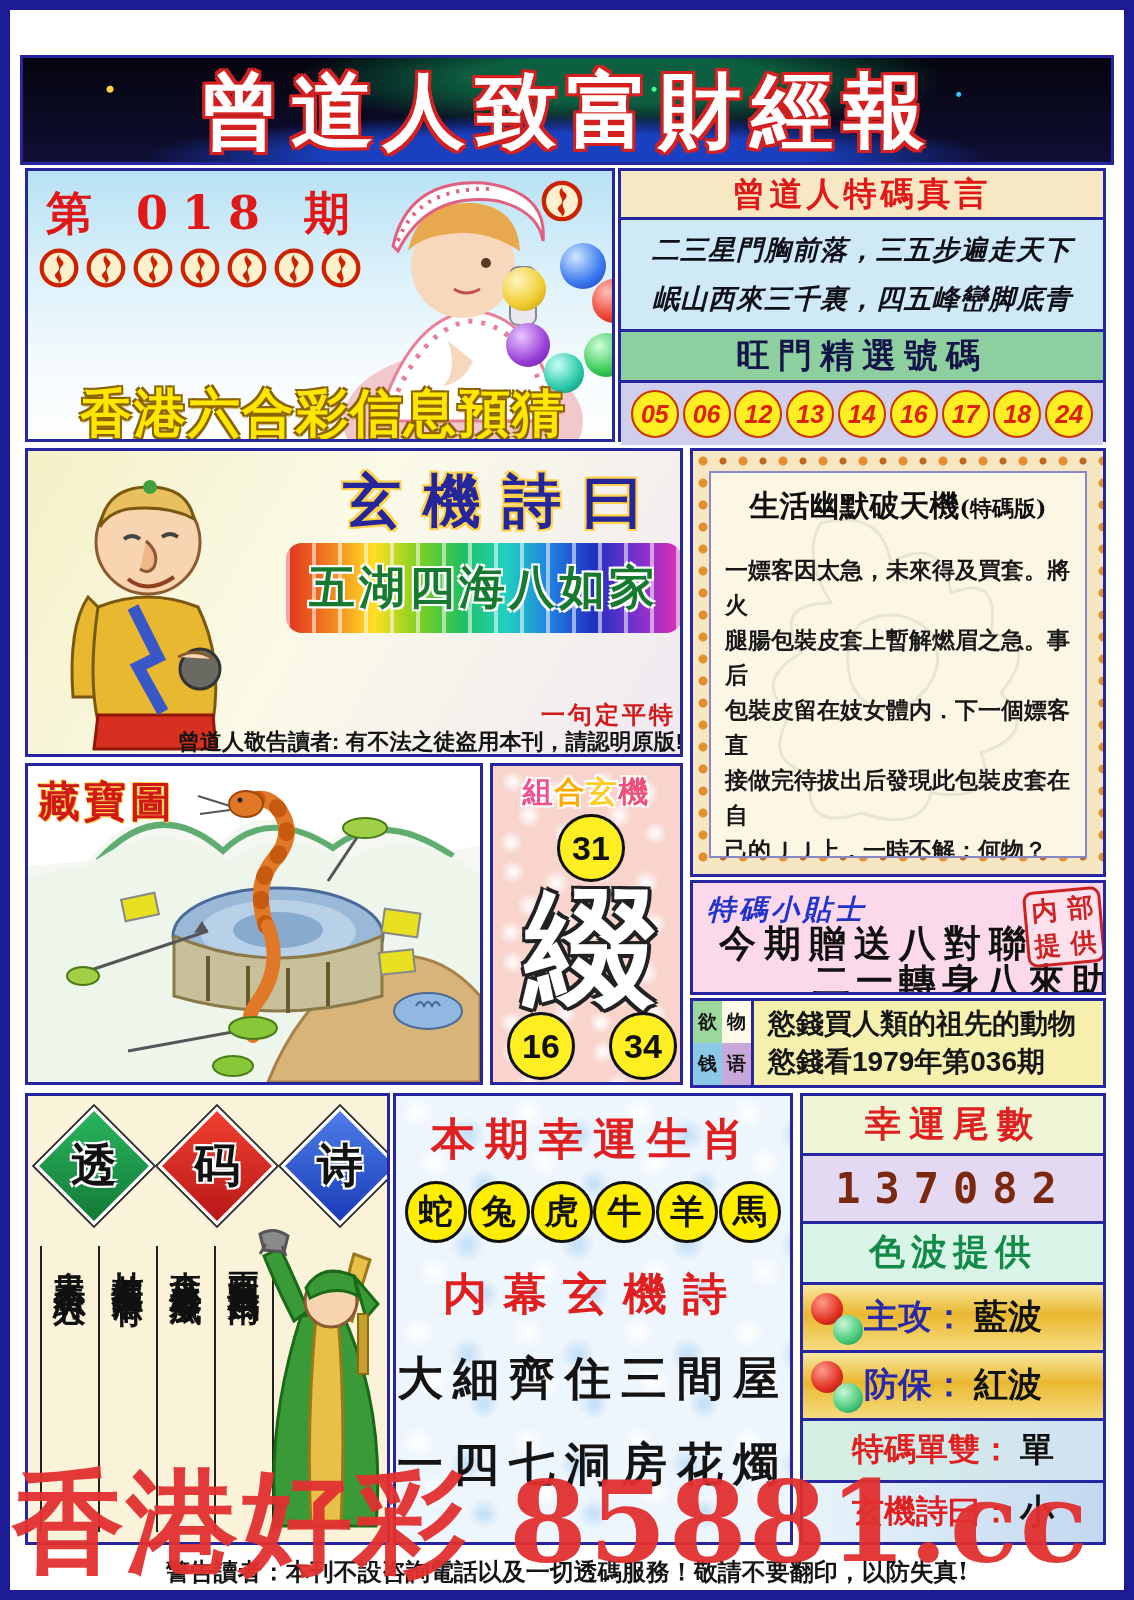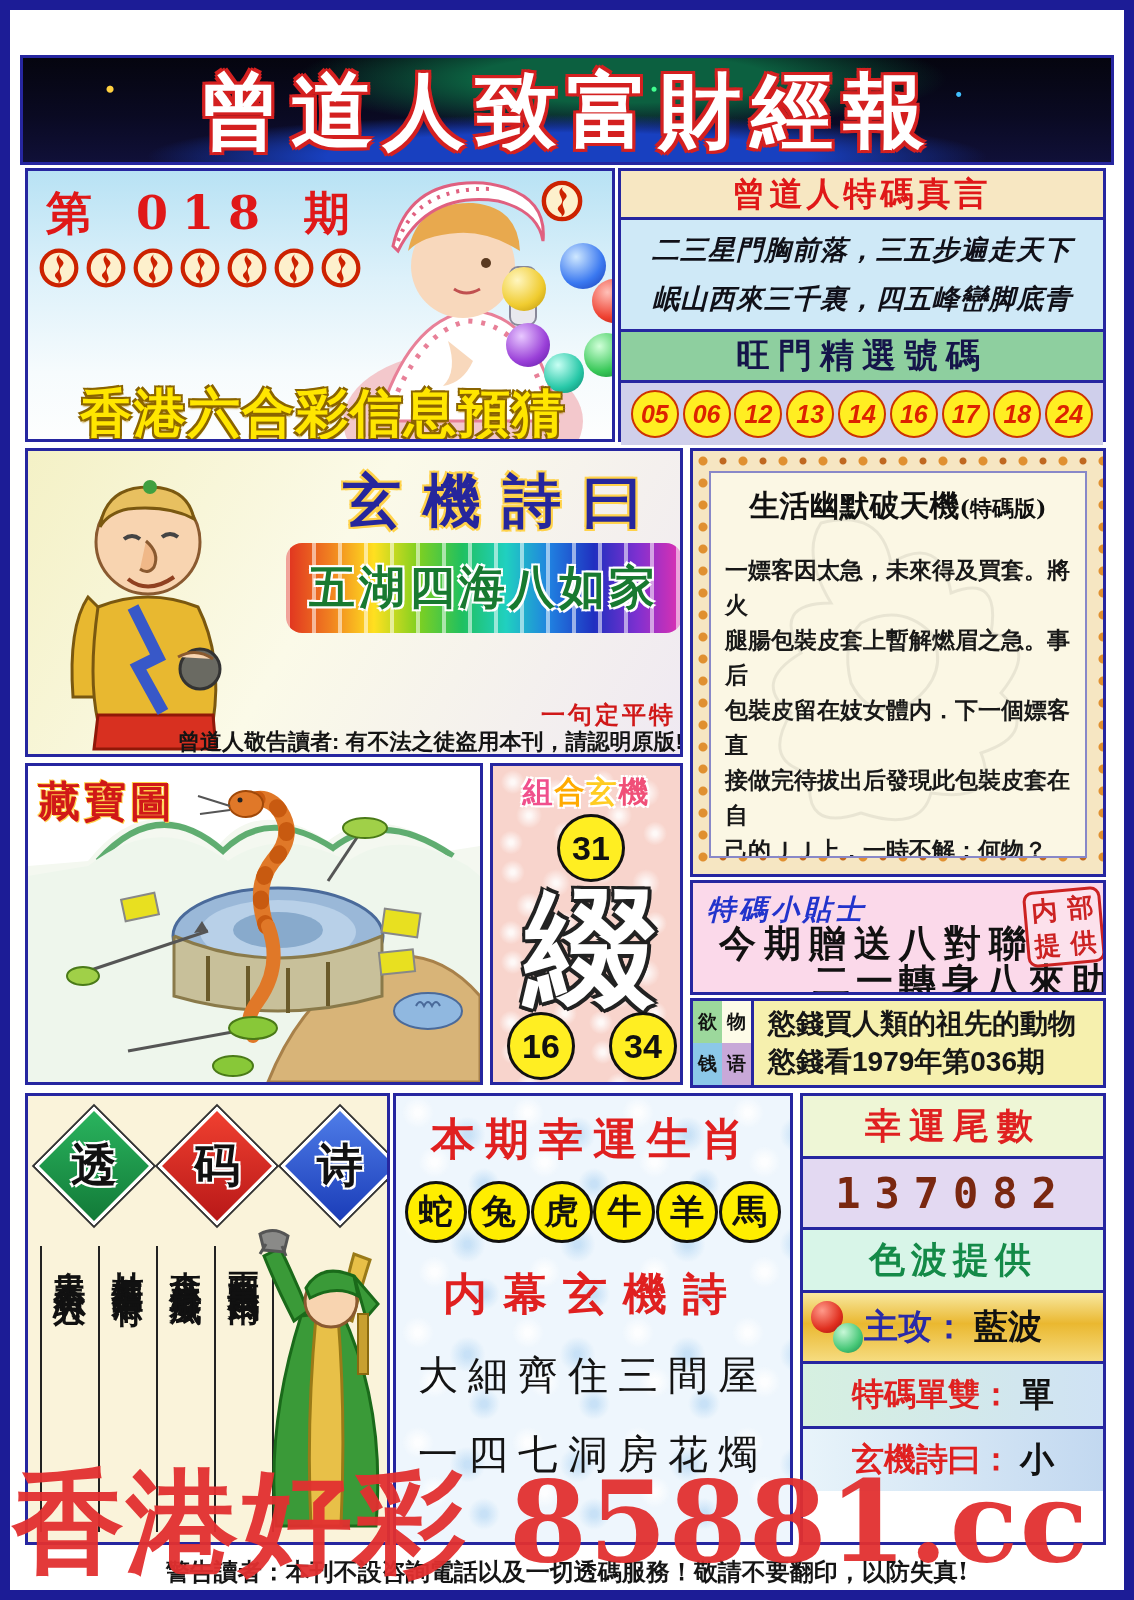--- a/index.html
+++ b/index.html
@@ -163,21 +163,21 @@
       radial-gradient(circle at 65% 35%,rgba(190,220,245,.8) 0 3px,transparent 18px),
       radial-gradient(circle at 35% 60%,rgba(255,255,255,.9) 0 3px,transparent 16px),
       radial-gradient(circle at 80% 80%,rgba(190,220,245,.8) 0 3px,transparent 16px);
     background-size:110px 110px;overflow:hidden;}
   .lucky-title{margin-top:14px;text-align:center;font-size:44px;font-weight:bold;color:#e02020;letter-spacing:10px;white-space:nowrap;}
   .zodiac-row{margin-top:12px;display:flex;justify-content:space-evenly;padding:0 8px;}
   .zodiac{width:56px;height:56px;border-radius:50%;background:#ffee00;border:3px solid #111;
     display:flex;align-items:center;justify-content:center;font-size:34px;font-weight:bold;color:#111;
     font-family:"DejaVu Serif","Liberation Serif",serif;}
   .inner-title{margin-top:22px;text-align:center;font-size:44px;font-weight:bold;color:#e02020;letter-spacing:16px;white-space:nowrap;}
-  .inner-verse{margin-top:24px;text-align:center;font-size:40px;font-weight:normal;color:#141414;letter-spacing:10px;white-space:nowrap;}
+  .inner-verse{margin-top:24px;text-align:center;font-size:46px;font-weight:bold;color:#141414;letter-spacing:10px;white-space:nowrap;}
   .gift-line{margin-top:26px;text-align:center;font-size:38px;font-weight:bold;color:#e02020;letter-spacing:6px;white-space:nowrap;}
 
   
   .right-panel{left:800px;top:1093px;width:306px;height:452px;background:#fff;display:flex;flex-direction:column;}
   .rrow{border-bottom:3px solid #2626a0;display:flex;align-items:center;justify-content:center;position:relative;}
   .rrow:last-child{border-bottom:none;}
   .r-tail-title{height:60px;background:#eef6d6;color:#e02020;font-size:36px;font-weight:bold;letter-spacing:8px;}
   .r-digits{height:68px;background:#e3d9f2;color:#7a2810;font-size:42px;font-weight:bold;letter-spacing:14px;
     font-family:"DejaVu Sans Mono","Liberation Mono",monospace;}
   .r-color-title{height:60px;background:#d8f5e8;color:#148a48;font-size:36px;font-weight:bold;letter-spacing:6px;}
@@ -452,20 +452,28 @@
     <div class="rrow r-digits">137082</div>
     <div class="rrow r-color-title">色波提供</div>
     <div class="rrow r-gold">
       <div class="ballpair">
           <div class="bp-red"></div>
           <div class="bp-green"></div>
         </div>
       <span class="r-label-blue">主攻：</span>
       <span class="r-value">藍波</span>
     </div>
+    <div class="rrow r-gold">
+      <div class="ballpair">
+          <div class="bp-red"></div>
+          <div class="bp-green"></div>
+        </div>
+      <span class="r-label-blue">防保：</span>
+      <span class="r-value">紅波</span>
+    </div>
     <div class="rrow r-grad1">
       <span class="r-label-red">特碼單雙：</span>
       <span class="r-value">單</span>
     </div>
     <div class="rrow r-grad2">
       <span class="r-label-red">玄機詩曰：</span>
       <span class="r-value">小</span>
     </div>
   </div>
 

